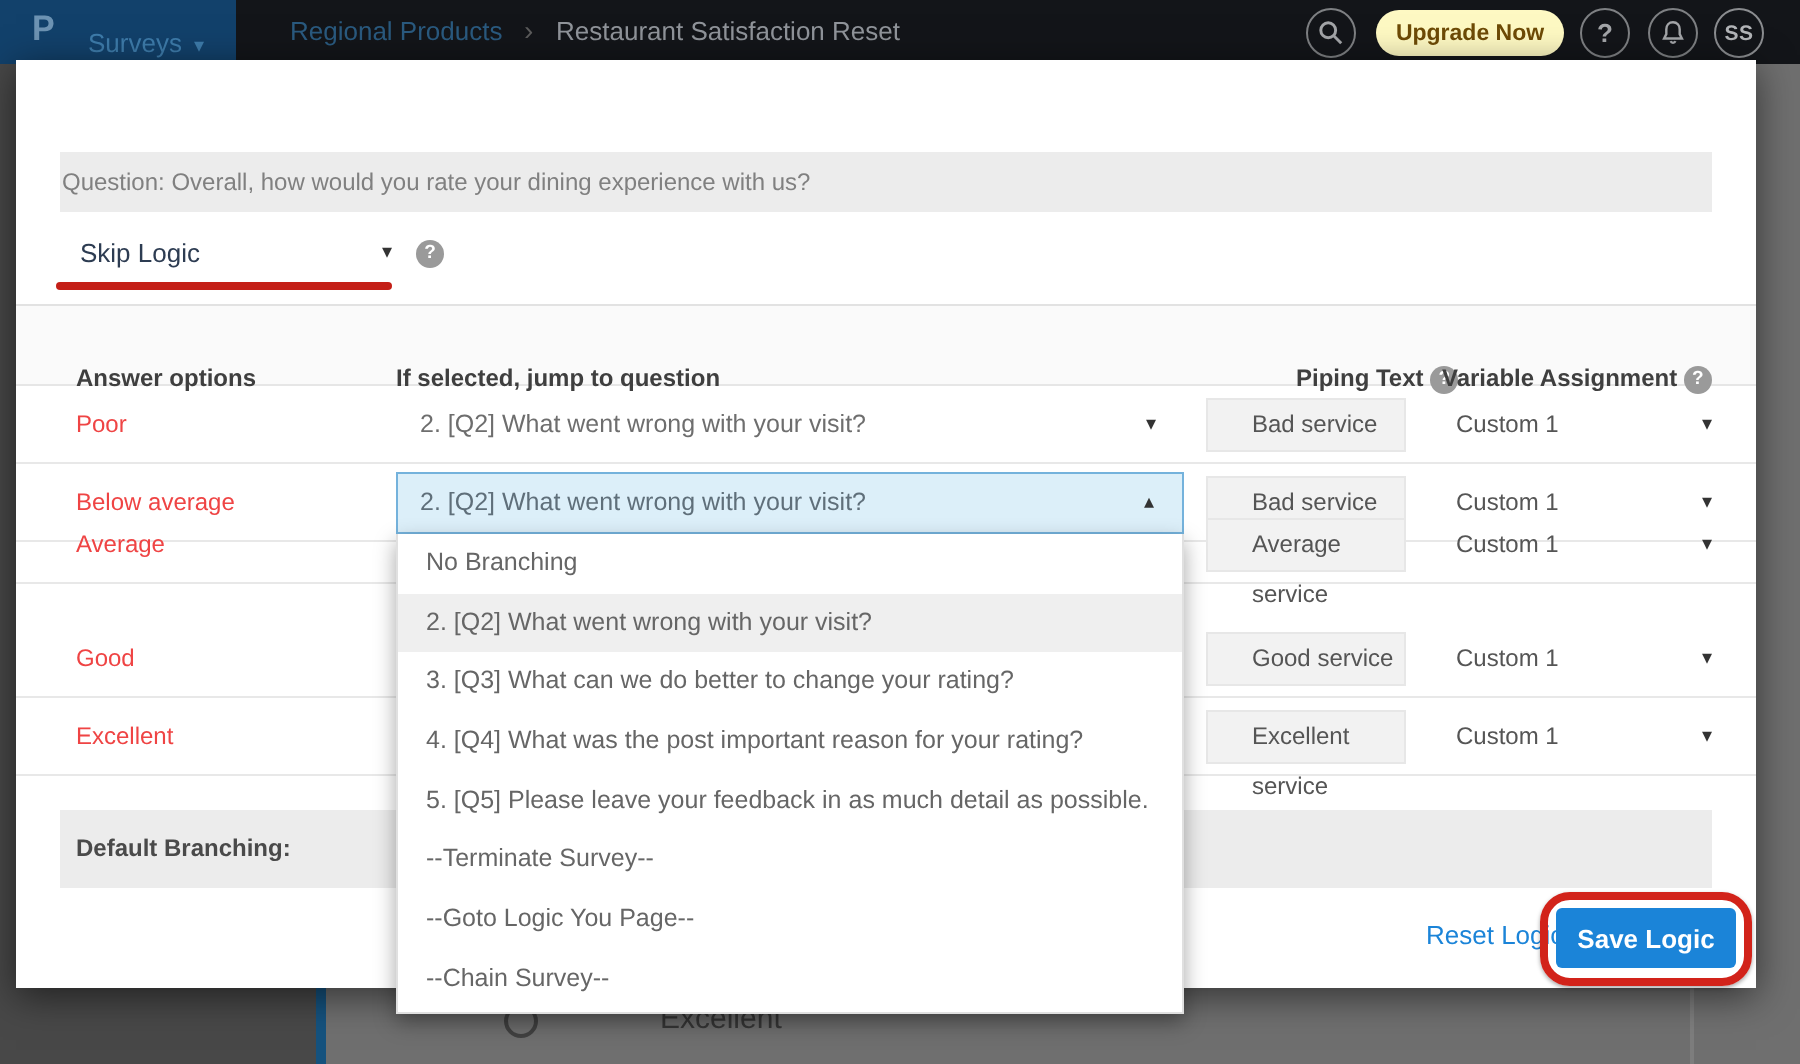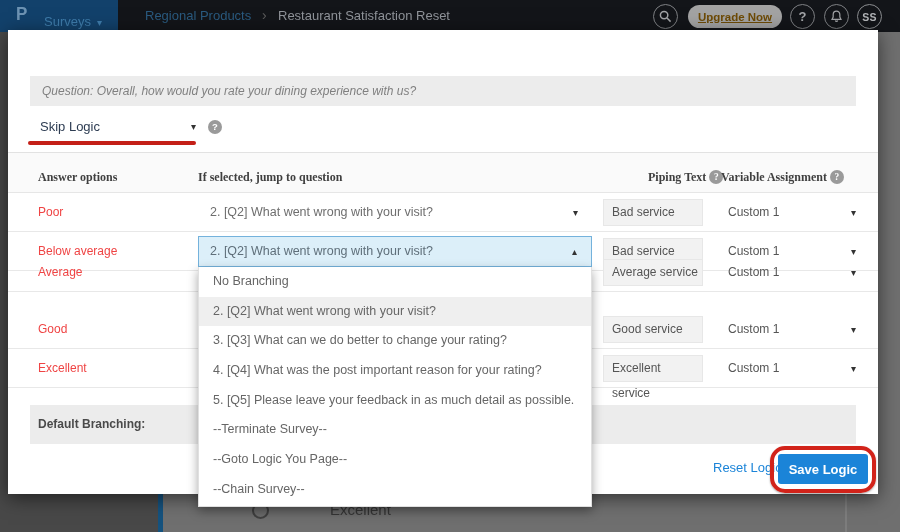--- a/index.html
+++ b/index.html
@@ -23,60 +23,60 @@
   .crumb1 { position:absolute; left:145px; top:0; height:32px; line-height:32px; font-size:13px; color:#2a5a7f; }
   .crumb-sep { position:absolute; left:262px; top:0; height:32px; line-height:30px; font-size:14px; color:#5c5c5c; }
   .crumb2 { position:absolute; left:278px; top:0; height:32px; line-height:32px; font-size:13px; color:#90949a; }
   .tb-circle { position:absolute; top:4px; width:25px; height:25px; border:1.5px solid #7e8083; border-radius:50%;
                display:flex; align-items:center; justify-content:center; color:#a3a5a8; }
   .tb-search { left:653px; }
   .tb-help { left:790px; font-size:13px; font-weight:bold; }
   .tb-bell { left:824px; }
   .tb-avatar { left:857px; font-size:10.5px; font-weight:bold; letter-spacing:.3px; color:#b3b5b8; border-color:#8b8d90; }
   .upgrade-btn { position:absolute; left:688px; top:5px; width:94px; height:23px; border-radius:12px;
-                 background:#a3a3a3; color:#6e4b06; font-size:11.5px; font-weight:bold;
-                 display:flex; align-items:center; justify-content:center;text-decoration:underline; }
+                 background:#fef9c3; color:#6e4b06; font-size:11.5px; font-weight:bold;
+                 display:flex; align-items:center; justify-content:center; }
 
   
   .modal { position:absolute; left:8px; top:30px; width:870px; height:464px; background:#ffffff;
            box-shadow:0 4px 18px rgba(0,0,0,.55); }
   .modal-header { position:absolute; left:0; top:0; width:100%; height:30px; background:#f6f6f6; border-bottom:1px solid #ebebeb; }
   .drag-handle { position:absolute; left:14px; top:6px; width:11px; height:19px;
                  background-image:radial-gradient(#4a4a4a 1.1px, transparent 1.3px);
                  background-size:5px 5px; background-position:1px 1px; }
   .modal-title { position:absolute; left:0; width:100%; text-align:center; line-height:30px;
                  font-size:15.5px; font-weight:bold; color:#2d3c52; }
   .close-btn { position:absolute; right:12px; top:5px; width:20px; height:20px; border:1.5px solid #1a6fae;
                border-radius:50%; color:#1a6fae; font-size:12px; font-weight:bold; text-align:center; line-height:17px; cursor:pointer; }
 
   .question-bar { position:absolute; left:22px; right:22px; top:46px; height:30px; background:#ececec;
-                  line-height:30px; padding-left:12px; font-size:12px; color:#808080;font-style:italic; }
+                  line-height:30px; padding-left:1px; font-size:12px; color:#808080; }
 
   .skiplogic-select { position:absolute; left:32px; top:84px; width:156px; height:26px; line-height:26px;
                       font-size:13px; color:#2d3c52; cursor:pointer; }
   .skiplogic-select .caret { position:absolute; right:0; top:0; font-size:10px; color:#333; }
   .annotation-underline { position:absolute; left:20px; top:111px; width:168px; height:4px; background:#c41f17; border-radius:2px; }
   .help-icon { display:inline-block; width:14px; height:14px; background:#9a9a9a; color:#ffffff; border-radius:50%;
                font-size:9.5px; font-weight:bold; text-align:center; line-height:14px; vertical-align:1px; }
   .skiplogic-help { position:absolute; left:200px; top:90px; }
 
   .thead { position:absolute; left:0; top:122px; width:100%; height:41px; background:#fafafa;
            border-top:1px solid #e2e2e2; border-bottom:1px solid #e6e6e6; font-size:12px; font-weight:bold; color:#3f3f3f; }
-  .thead span.h { position:absolute; top:4px; line-height:41px;font-family:Liberation Serif, serif; }
+  .thead span.h { position:absolute; top:16px; line-height:41px; }
   .h-answer { left:30px; } .h-jump { left:190px; } .h-piping { left:640px; } .h-variable { left:713px; }
 
   .trow { position:absolute; left:0; width:100%; height:39px; border-bottom:1px solid #e8e8e8; }
   .row-0 { top:163px; } .row-1 { top:202px; } .row-2 { top:223px; } .row-3 { top:280px; } .row-4 { top:319px; }
   .answer-label { position:absolute; left:30px; line-height:39px; font-size:12px; color:#ef4444; }
   .jump-select { position:absolute; left:190px; width:394px; height:39px; line-height:39px;
                  padding-left:12px; font-size:12.5px; color:#6e6e6e; cursor:pointer; }
   .jump-select .caret { position:absolute; right:14px; top:0; font-size:10px; color:#333; }
   .jump-select.open { top:4px; height:31px; line-height:29px; background:#dceff9; border:1px solid #74b2dc; padding-left:11px; color:#5f6f7a; }
   .piping-input { position:absolute; left:595px; top:6px; width:100px; height:27px; background:#f2f2f2;
-                  border:1px solid #e7e7e7; line-height:25px; padding-left:8px; font-size:12px; color:#555; }
+                  border:1px solid #e7e7e7; line-height:25px; padding-left:22px; font-size:12px; color:#555; }
   .variable-select { position:absolute; left:720px; width:128px; height:39px; line-height:39px; font-size:12px; color:#555; cursor:pointer; }
   .variable-select .caret { position:absolute; right:0; top:0; font-size:10px; color:#333; }
 
   .default-band { position:absolute; left:22px; right:22px; top:375px; height:39px; background:#ececec; font-size:12px; }
   .db-label { position:absolute; left:8px; line-height:39px; font-weight:bold; color:#4a4a4a; }
   .db-value { position:absolute; left:170px; line-height:39px; color:#7a7a7a; }
   .db-note { position:absolute; left:572px; line-height:39px; color:#7a7a7a; }
 
   .reset-link { position:absolute; left:705px; top:430px; font-size:13px; color:#1b84d8; cursor:pointer; }
   .annotation-ring { position:absolute; left:762px; top:416px; width:106px; height:47px;

